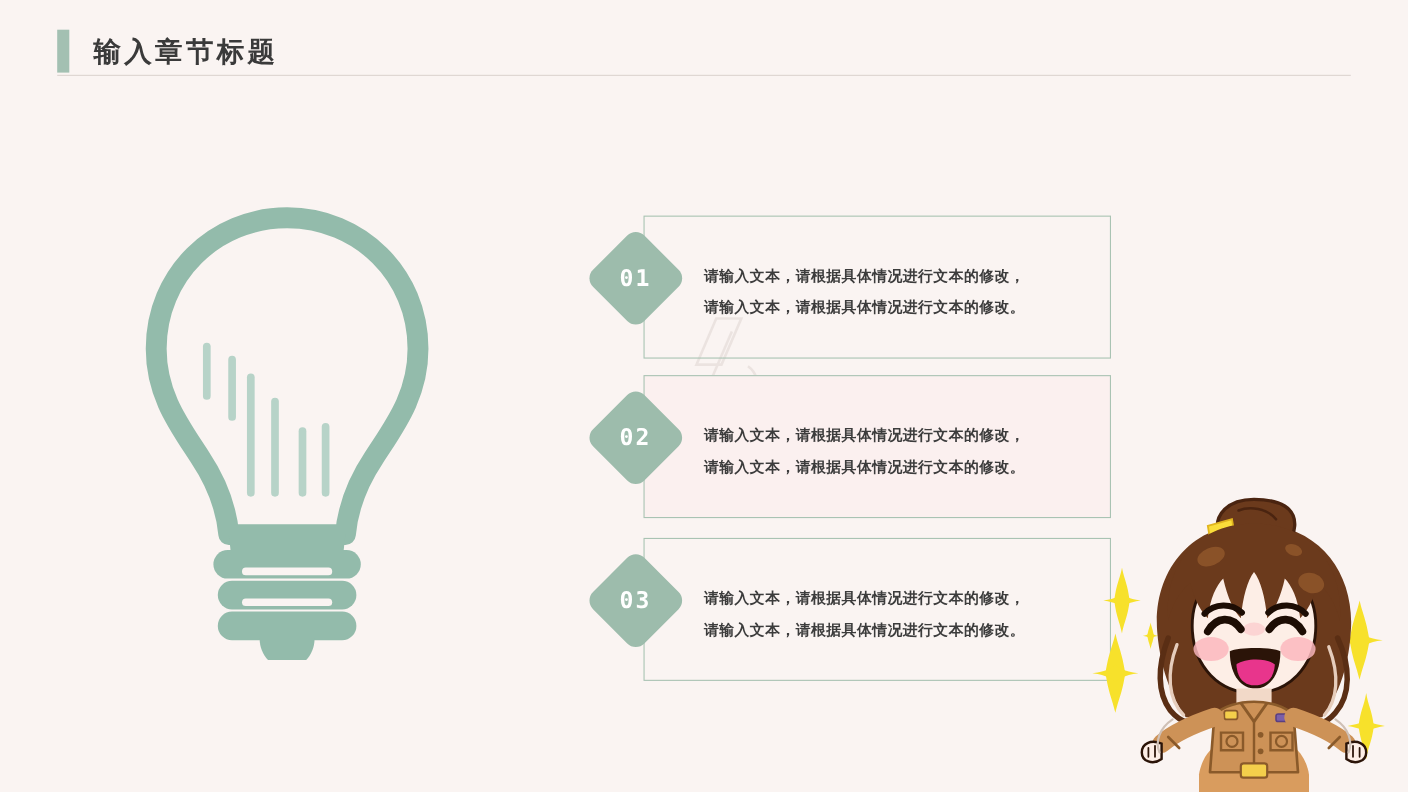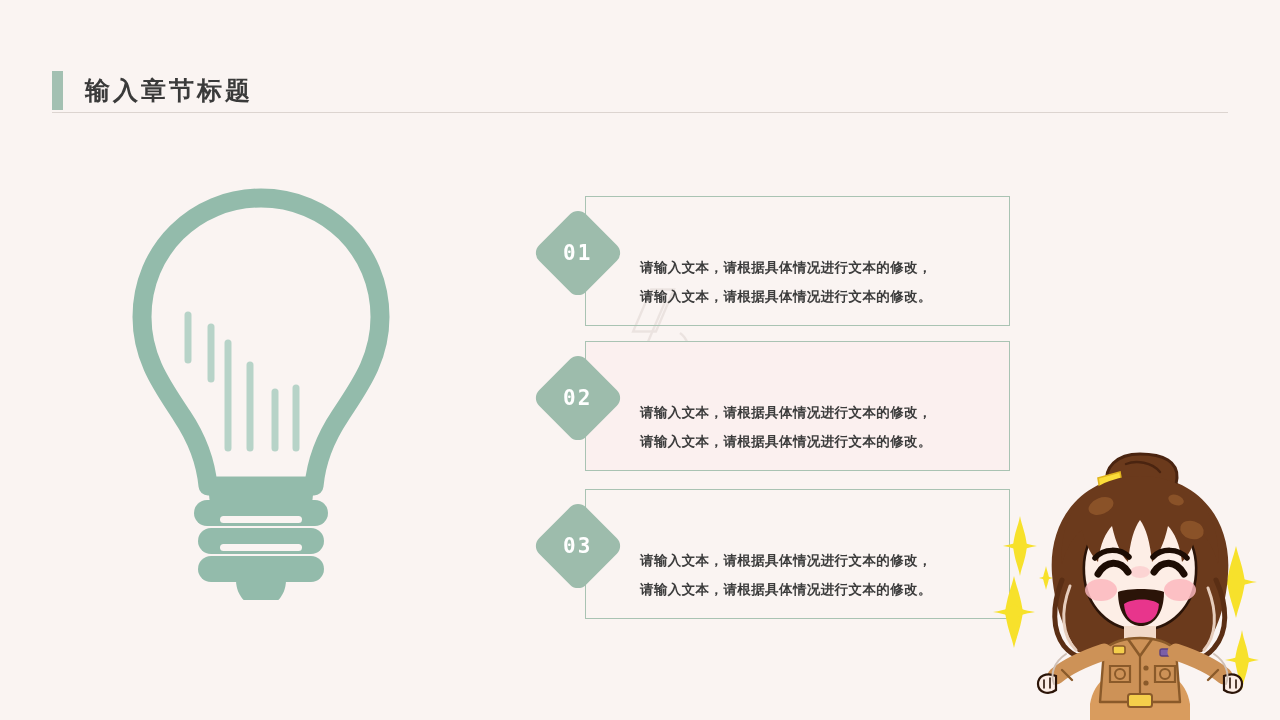--- a/index.html
+++ b/index.html
@@ -12,21 +12,21 @@
   }
 
   #slide {
     position:relative;
     width:1280px; height:720px;
     background:#faf4f2;
     overflow:hidden;
   }
 
   
-  #header { position:absolute; left:0; top:0; width:1280px; height:80px;margin-top:44px; }
+  #header { position:absolute; left:0; top:0; width:1280px; height:80px; }
 
   #title-accent-bar {
     position:absolute; left:52px; top:27px;
     width:11px; height:39px;
     background:#a3c0b2;
   }
 
   #page-title {
     position:absolute; left:85px; top:29px;
     font-size:25px; font-weight:700;
@@ -86,21 +86,20 @@
     font-size:21px;
     font-weight:700;
     letter-spacing:2px;
     font-family:"DejaVu Sans Mono","Liberation Mono",monospace;
   }
 
   .row-text {
     position:absolute; left:95px; top:41px;
     width:360px;
     z-index:2;
-    margin-top:16px;
   }
   .row-text p {
     font-size:13.5px;
     font-weight:700;
     color:#3c3c3c;
     line-height:29px;
     letter-spacing:.4px;
     white-space:nowrap;
   }
 

